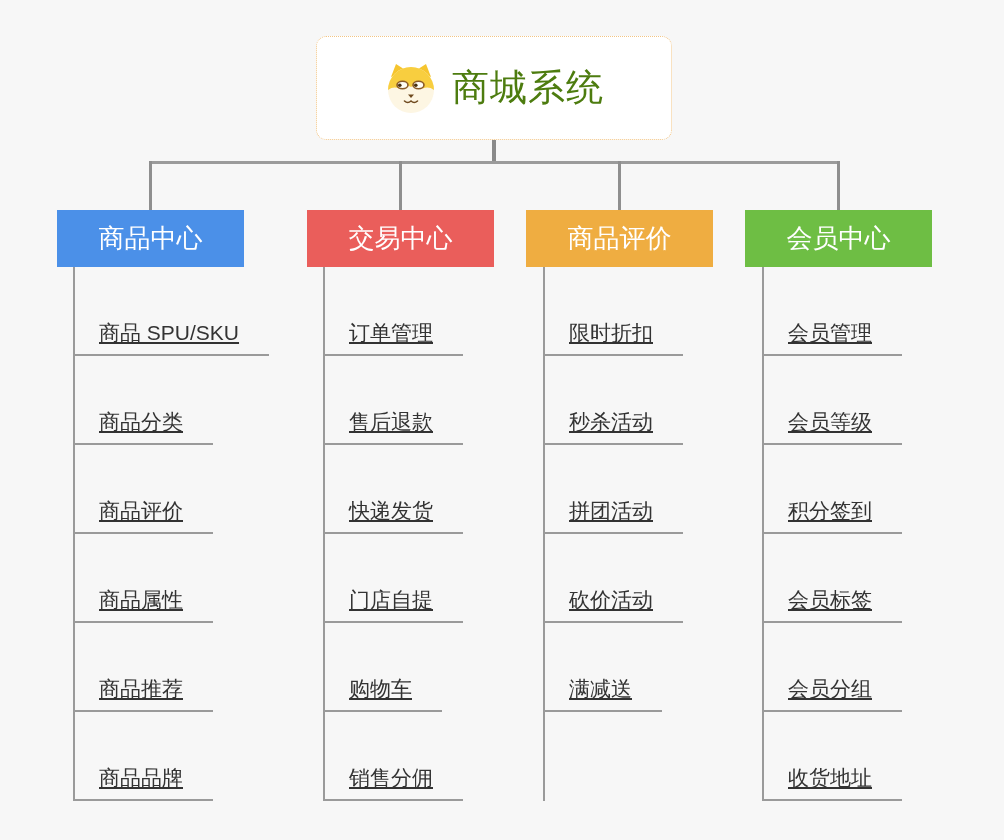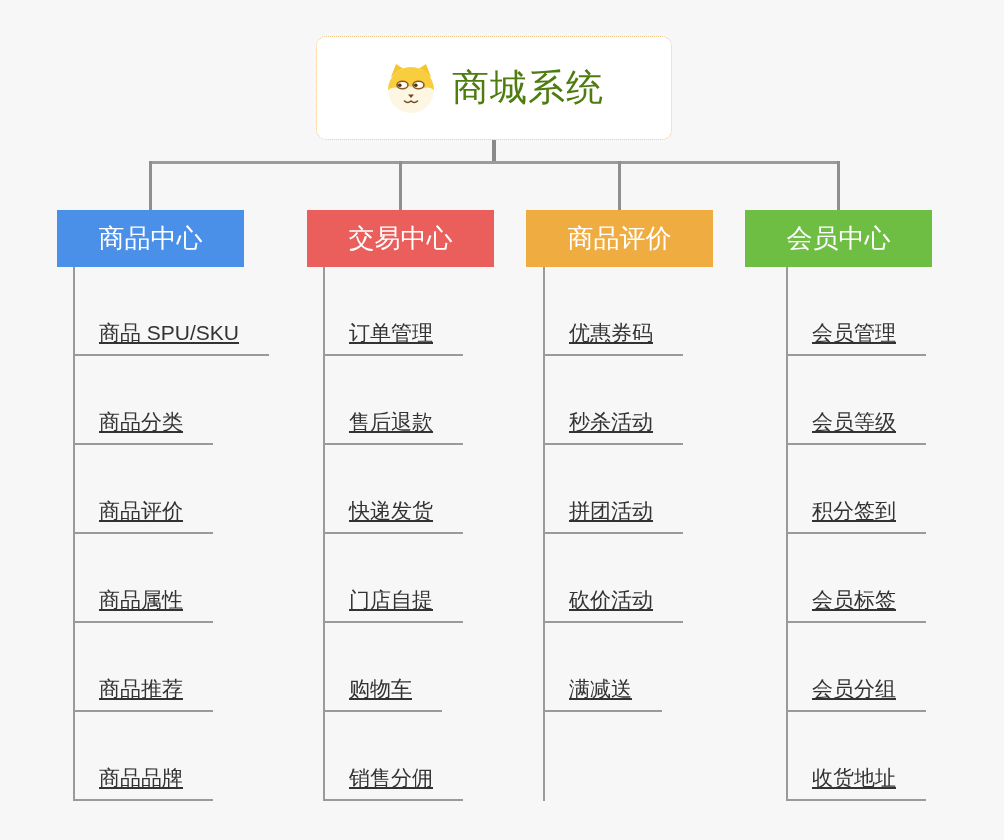--- a/index.html
+++ b/index.html
@@ -149,40 +149,40 @@
         <div class="child-row">
           <span class="child-node">销售分佣</span>
         </div>
       </div>
       <div class="connector drop" style="left: 618px;"></div>
       <div class="branch-box" style="left: 526px; background: rgb(239, 173, 65);">
         <span>商品评价</span>
       </div>
       <div class="children-col" style="left: 543px; height: 534px;">
         <div class="child-row">
-          <span class="child-node">优惠券码</span>
+          <span class="child-node">限时折扣</span>
         </div>
         <div class="child-row">
           <span class="child-node">秒杀活动</span>
         </div>
         <div class="child-row">
           <span class="child-node">拼团活动</span>
         </div>
         <div class="child-row">
           <span class="child-node">砍价活动</span>
         </div>
         <div class="child-row">
           <span class="child-node">满减送</span>
         </div>
       </div>
       <div class="connector drop" style="left: 837px;"></div>
       <div class="branch-box" style="left: 745px; background: rgb(110, 190, 68);">
         <span>会员中心</span>
       </div>
-      <div class="children-col" style="left: 786px; height: 534px;">
+      <div class="children-col" style="left: 762px; height: 534px;">
         <div class="child-row">
           <span class="child-node">会员管理</span>
         </div>
         <div class="child-row">
           <span class="child-node">会员等级</span>
         </div>
         <div class="child-row">
           <span class="child-node">积分签到</span>
         </div>
         <div class="child-row">

